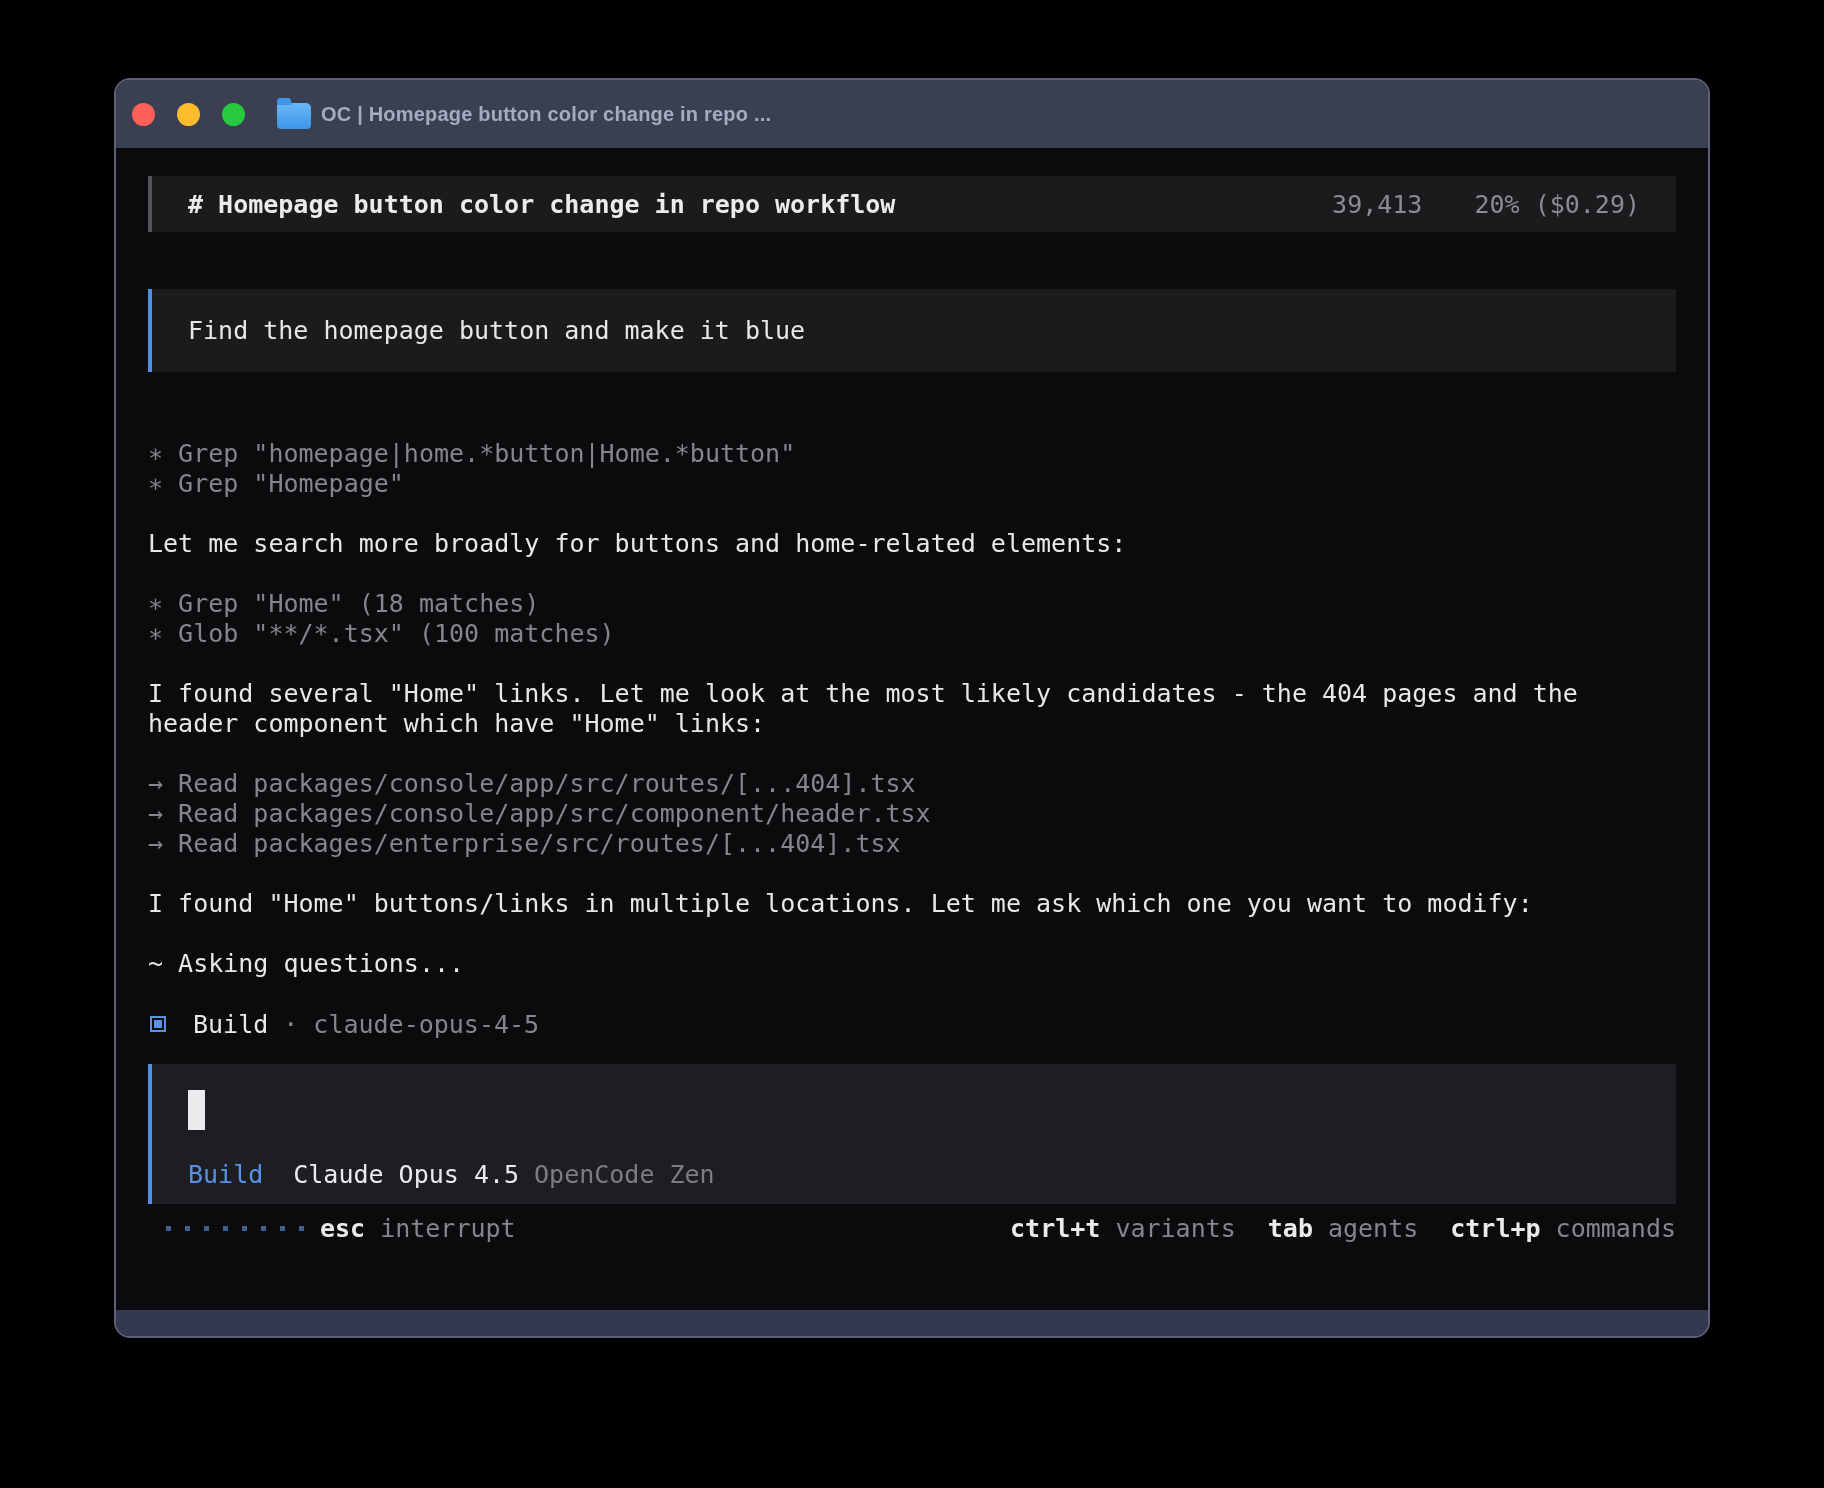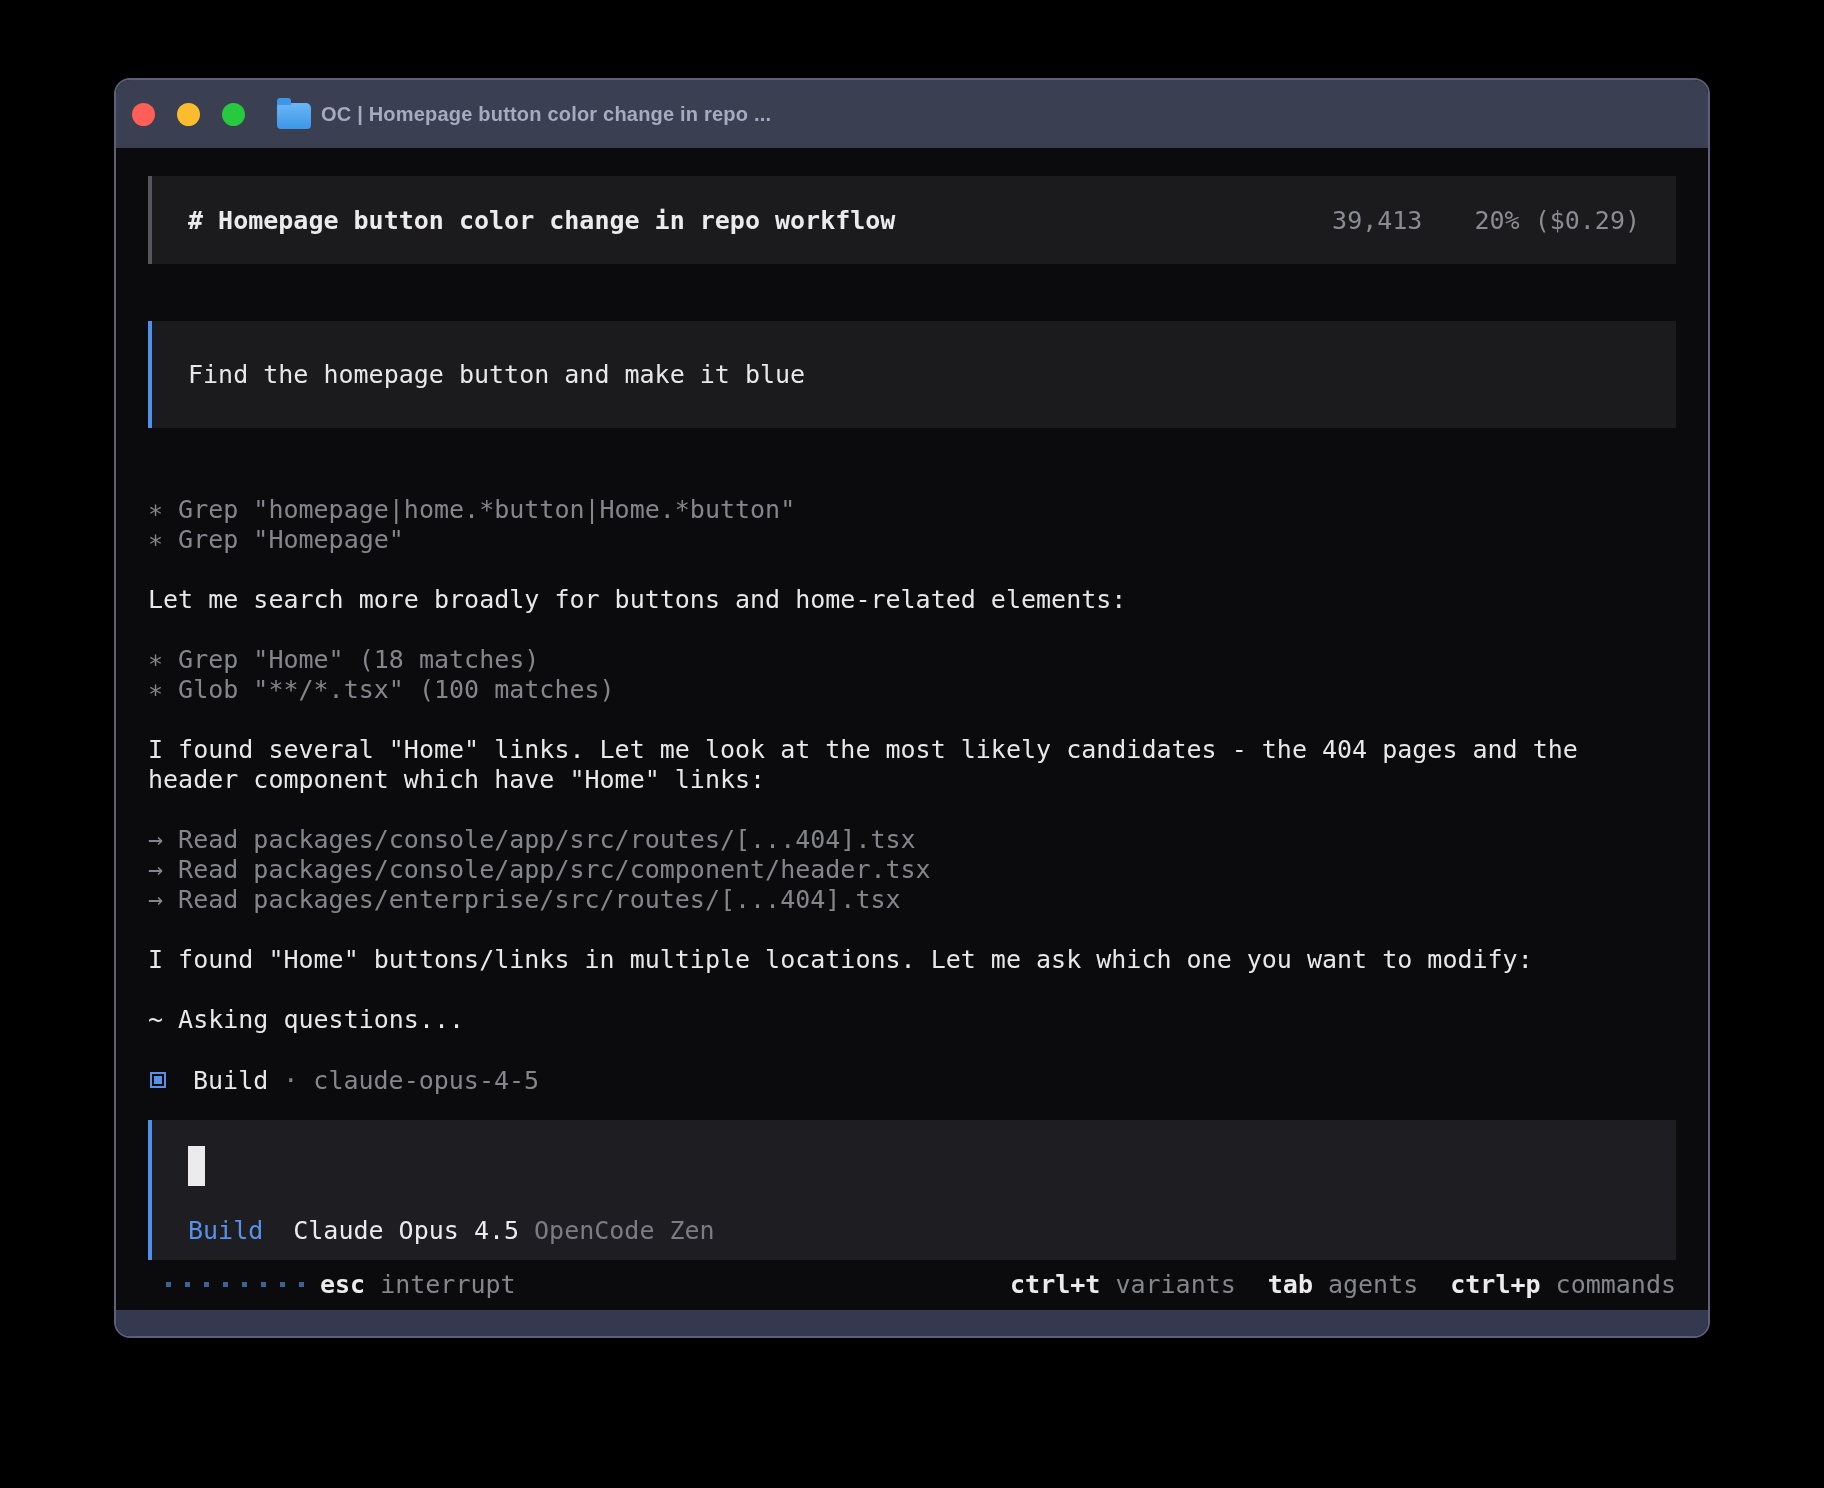--- a/index.html
+++ b/index.html
@@ -39,30 +39,30 @@
 
   
   .content {
     flex:1 1 auto; padding:0 32px; overflow:hidden;
     display:flex; flex-direction:column;
     font-size:25px; color:#e8e8ea;
   }
   .block { background:#1b1b1e; }
 
   .header-block {
-    margin-top:28px; height:88px; border-left:4px solid #55555c;
+    margin-top:28px; height:56px; border-left:4px solid #55555c;
     display:flex; align-items:center; justify-content:space-between;
     padding:0 36px;
   }
   .header-title { font-weight:bold; color:#eceaec; white-space:pre; }
   .header-stats { color:#8b8c93; white-space:pre; }
   .header-stats .ctx { margin-left:52px; }
 
   .user-block {
-    margin-top:57px; height:107px; border-left:4px solid #4f8fe8;
+    margin-top:57px; height:83px; border-left:4px solid #4f8fe8;
     display:flex; align-items:center; padding:0 36px;
   }
 
   .transcript { margin-top:37px; }
   .line { height:30px; line-height:30px; white-space:pre; }
   .line.text { color:#e8e8ea; }
   .line.tool { color:#85868c; }
 
   .agent-row {
     margin-top:30px; height:30px; display:flex; align-items:center;

